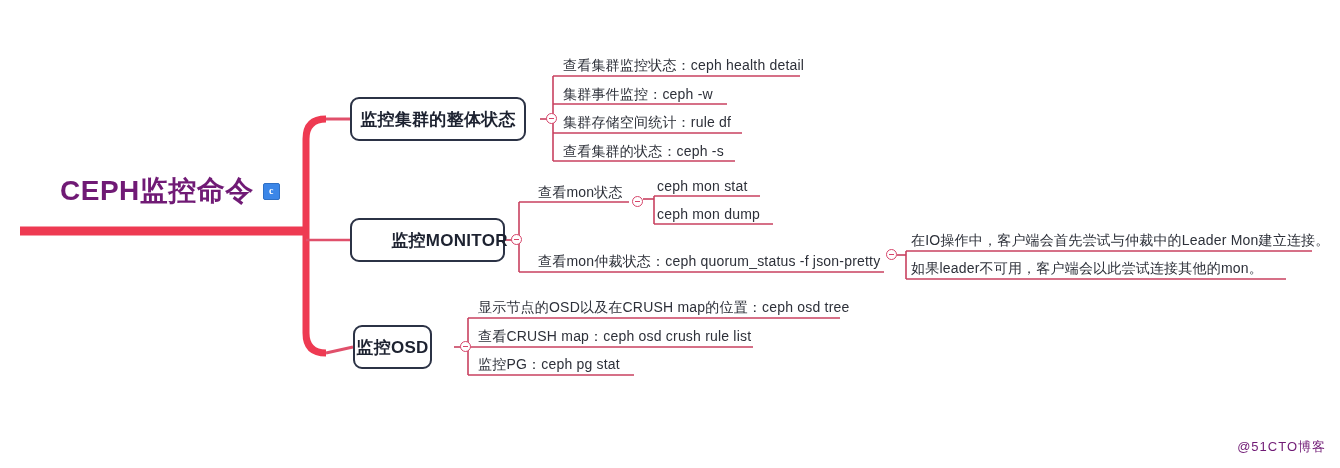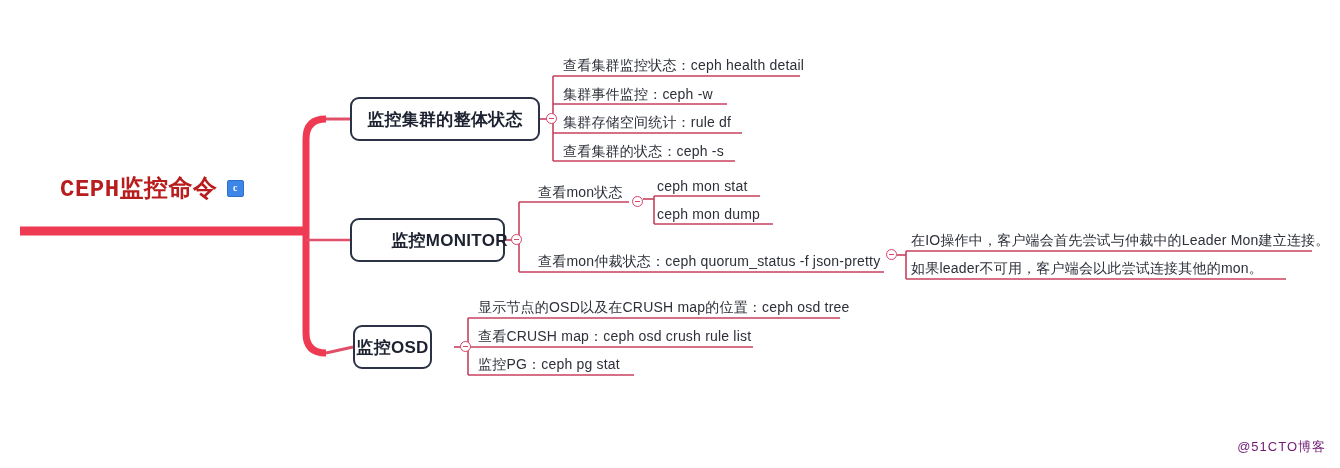--- a/index.html
+++ b/index.html
@@ -33,25 +33,24 @@
   .root-node {
     position: absolute;
     left: 60px;
     top: 172px;
     display: flex;
     align-items: center;
     gap: 9px;
     white-space: nowrap;
   }
   .root-label {
-    font-size: 24px;
+    font-size: 28px;
     font-weight: bold;
-    color: #b91c1c;
+    color: #701a75;
     letter-spacing: 0.5px;
-    font-family: Liberation Mono, monospace;
   }
   .root-badge {
     width: 15px;
     height: 15px;
     background: #3b86e8;
     border: 1px solid #2f6fc4;
     border-radius: 2px;
     color: #ffffff;
     font-size: 10px;
     font-weight: bold;
@@ -68,21 +67,21 @@
     color: #1d2230;
     font-size: 17px;
     font-weight: bold;
     display: flex;
     align-items: center;
     justify-content: center;
     white-space: nowrap;
     box-sizing: border-box;
     letter-spacing: 0.3px;
   }
-  #box-cluster { left: 350px; top: 97px;  width: 190px; height: 44px; }
+  #box-cluster { left: 350px; top: 97px;  width: 176px; height: 44px; }
   #box-monitor { left: 350px; top: 218px; width: 155px; height: 44px; padding-left: 44px; }
   #box-osd     { left: 353px; top: 325px; width: 79px; height: 44px; }
 
   
   .leaf {
     position: absolute;
     font-size: 14px;
     color: #2d3039;
     white-space: nowrap;
     line-height: 18px;

